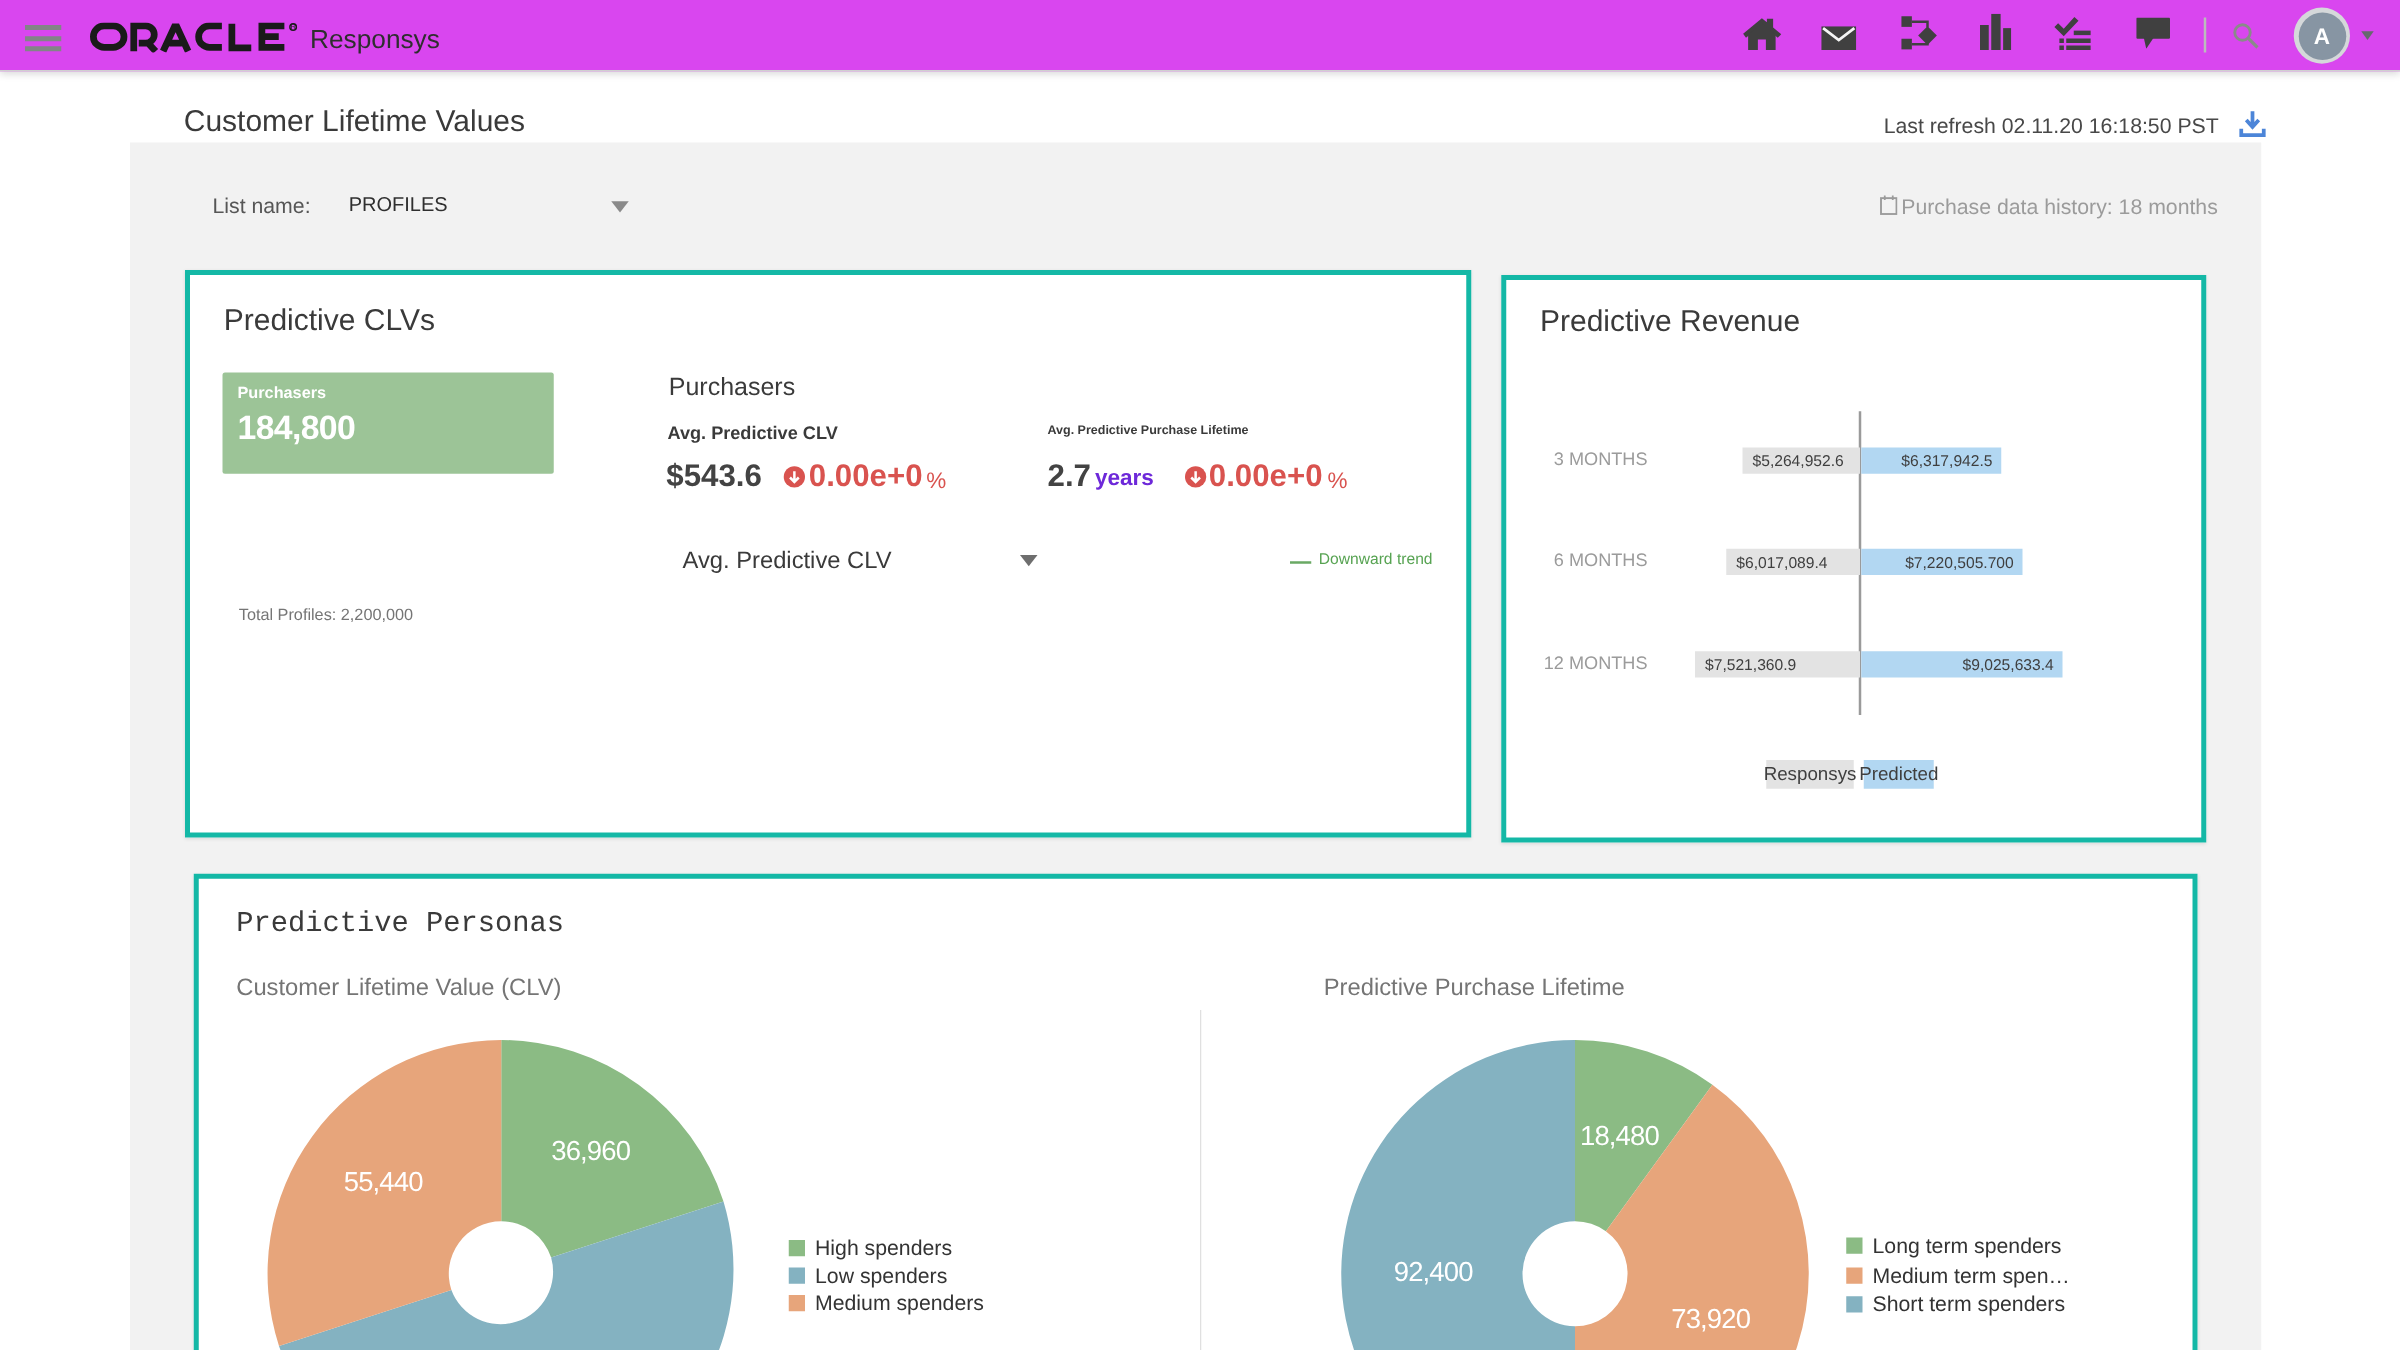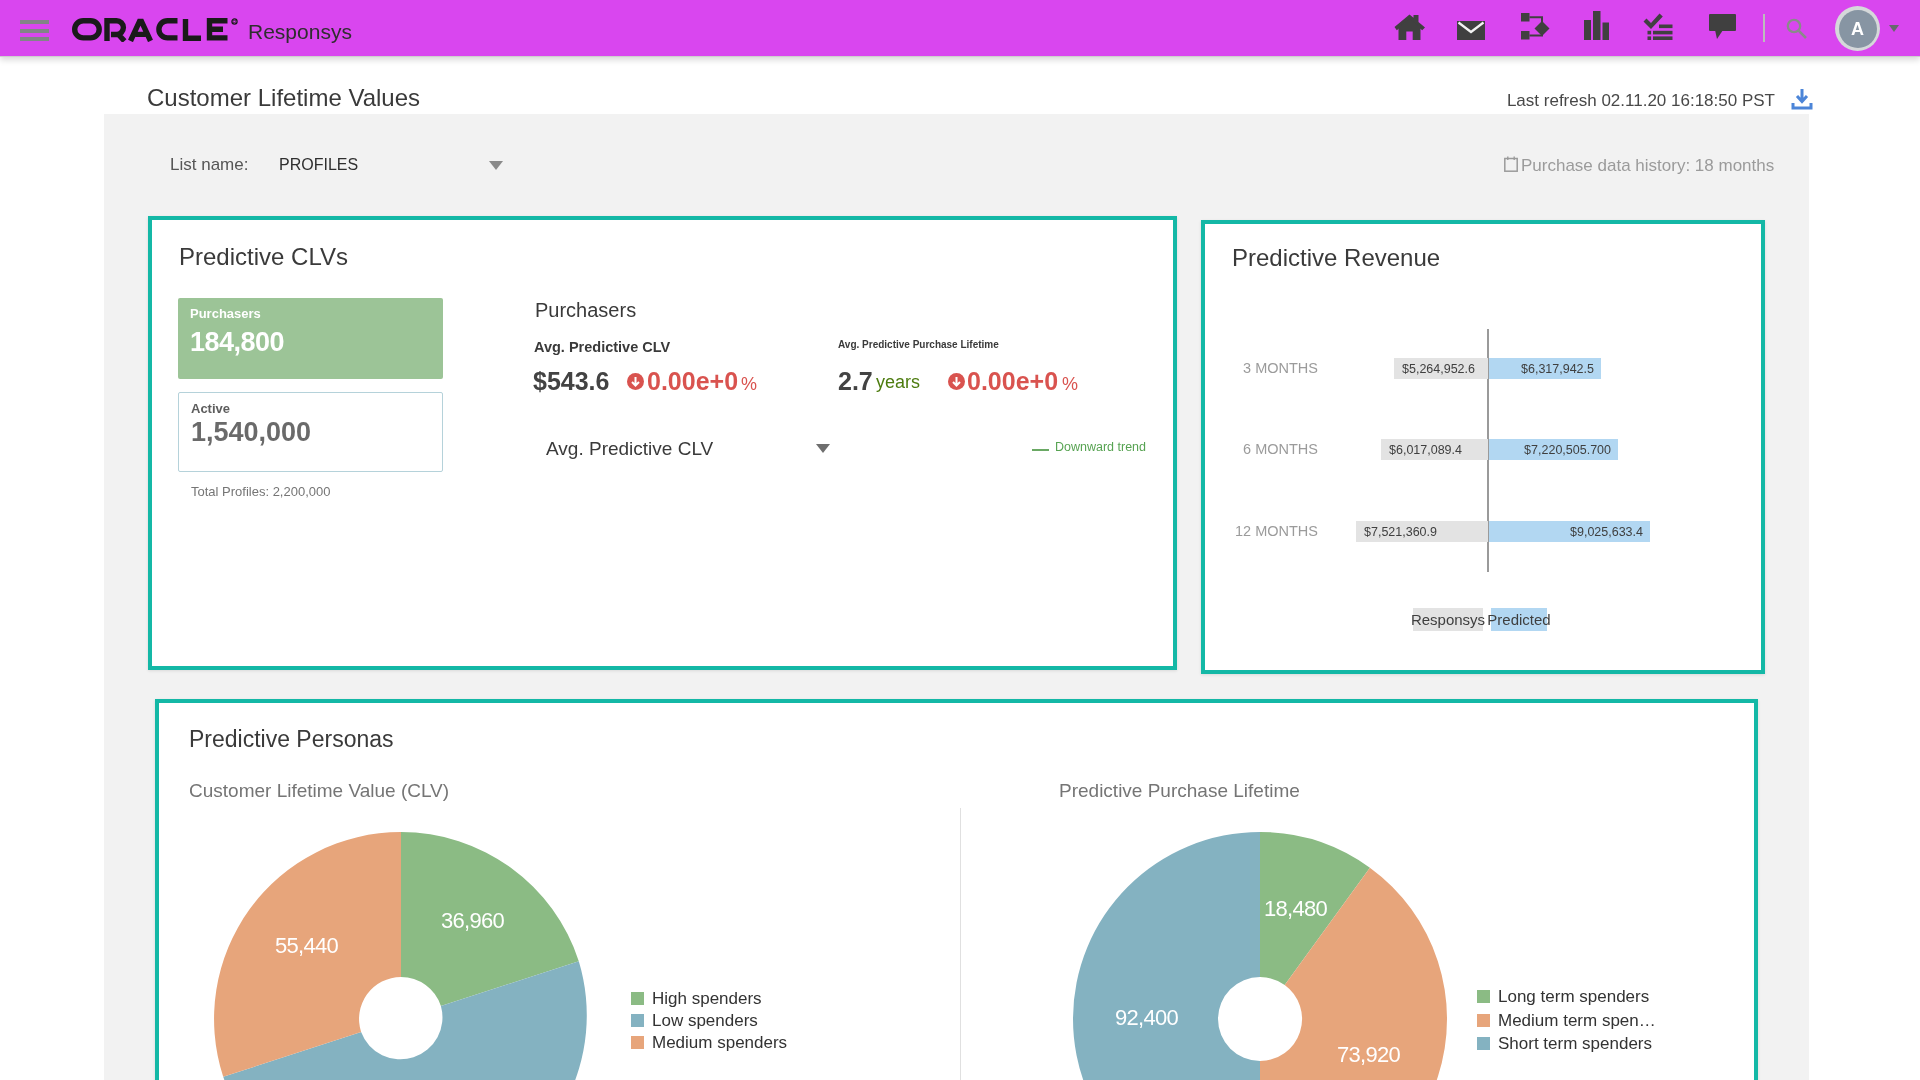--- a/index.html
+++ b/index.html
@@ -164,38 +164,34 @@
   <line x1="10.2" y1="0.4" x2="10.2" y2="4" stroke="#9b9b9b" stroke-width="1.4"></line>
 </svg>
 <div id="pdh">Purchase data history: 18 months</div>
 
 <div id="card1" class="card">
   <div class="cardtitle" style="left:27px; top:23px;">Predictive CLVs</div>
   <div id="greenbox">
       <div class="l1">Purchasers</div>
       <div class="l2">184,800</div>
     </div>
-  <div id="activebox">
-      <div class="l1">Active</div>
-      <div class="l2">1,540,000</div>
-    </div>
   <div id="totprof" style="left:39px; top:264px;">Total Profiles: 2,200,000</div>
 
   <div class="abs" style="left:383px; top:79px; font-size:20px; color:#3a3a3a;">Purchasers</div>
   <div class="abs" style="left:382px; top:119px; font-size:14.5px; font-weight:bold; color:#3a3a3a;">Avg. Predictive CLV</div>
   <div class="abs" style="left:381px; top:147px; font-size:25px; font-weight:bold; color:#434343;">$543.6</div>
   <div class="abs" style="left:475px; top:153px;"><span class="redcirc"><svg width="17" height="17" viewBox="0 0 17 17">
           <path d="M8.5 4 V12 M5 9 L8.5 12.5 L12 9" stroke="#fff" stroke-width="2" fill="none"></path>
         </svg></span></div>
   <div class="abs red" style="left:495px; top:147px; font-size:25px; font-weight:bold;">0.00e+0</div>
   <div class="abs red" style="left:589px; top:154px; font-size:18px;">%</div>
 
   <div class="abs" style="left:686px; top:119px; font-size:10px; font-weight:bold; color:#3a3a3a;">Avg. Predictive Purchase Lifetime</div>
   <div class="abs" style="left:686px; top:147px; font-size:25px; font-weight:bold; color:#434343;">2.7</div>
-  <div class="abs" style="left:724px; top:152px; font-size:18px; font-weight:normal; color:#4d7c0f;">years</div>
+  <div class="abs" style="left:724px; top:152px; font-size:18px; font-weight:bold; color:#6d28d9;">years</div>
   <div class="abs" style="left:796px; top:153px;"><span class="redcirc"><svg width="17" height="17" viewBox="0 0 17 17">
           <path d="M8.5 4 V12 M5 9 L8.5 12.5 L12 9" stroke="#fff" stroke-width="2" fill="none"></path>
         </svg></span></div>
   <div class="abs red" style="left:815px; top:147px; font-size:25px; font-weight:bold;">0.00e+0</div>
   <div class="abs red" style="left:910px; top:154px; font-size:18px;">%</div>
 
   <div class="abs" style="left:394px; top:218px; font-size:19px; color:#3a3a3a;">Avg. Predictive CLV</div>
   <div class="abs" style="left:664px; top:224px; width:0; height:0; border-left:7px solid transparent; border-right:7px solid transparent; border-top:9px solid #6e6e6e;"></div>
   <div class="abs" style="left:880px; top:229px; width:17px; height:2px; background:#6aa964;"></div>
   <div class="abs" style="left:903px; top:220px; font-size:12.5px; color:#57a352;">Downward trend</div>
@@ -215,21 +211,21 @@
 
   <div class="mlabel" style="top:299px;">12 MONTHS</div>
   <div class="bar gbar" style="left:151px; top:297px; width:132px;">$7,521,360.9</div>
   <div class="bar bbar" style="left:284px; top:297px; width:161px;">$9,025,633.4</div>
 
   <div class="bar gbar lbar" style="left:208px; top:384px; width:70px; height:23px; font-size:15px;">Responsys</div>
   <div class="bar bbar lbar" style="left:286px; top:384px; width:56px; height:23px; font-size:15px;">Predicted</div>
 </div>
 
 <div id="card3" class="card">
-  <div class="cardtitle" style="left:30px; top:23px; font-size:23px;">Predictive Personas</div>
+  <div class="cardtitle" style="left:30px; top:23px; font-size:23px;font-family:Liberation Mono, monospace;">Predictive Personas</div>
   <div class="abs" style="left:30px; top:77px; font-size:19px; color:#757575;">Customer Lifetime Value (CLV)</div>
   <div class="abs" style="left:900px; top:77px; font-size:19px; color:#757575;">Predictive Purchase Lifetime</div>
   <div class="abs" style="left:801px; top:105px; width:1px; height:276px; background:#e0e0e0;"></div>
 </div>
 
 <svg class="abs" style="left:0; top:0; z-index:5;" width="1920" height="1080" viewBox="0 0 1920 1080">
   <path d="M401.0,977.0 L401.0,832.0 A187,187 0 0 1 578.8,961.2 L440.9,1006.0 A42,42 0 0 0 401.0,977.0 Z" fill="#8bbb84"></path>
   <path d="M440.9,1006.0 L578.8,961.2 A187,187 0 0 1 223.2,1076.8 L361.1,1032.0 A42,42 0 0 0 440.9,1006.0 Z" fill="#84b2c1"></path>
   <path d="M361.1,1032.0 L223.2,1076.8 A187,187 0 0 1 401.0,832.0 L401.0,977.0 A42,42 0 0 0 361.1,1032.0 Z" fill="#e7a57b"></path>
   <path d="M1260.0,977.0 L1260.0,832.0 A187,187 0 0 1 1369.9,867.7 L1284.7,985.0 A42,42 0 0 0 1260.0,977.0 Z" fill="#8bbb84"></path>

